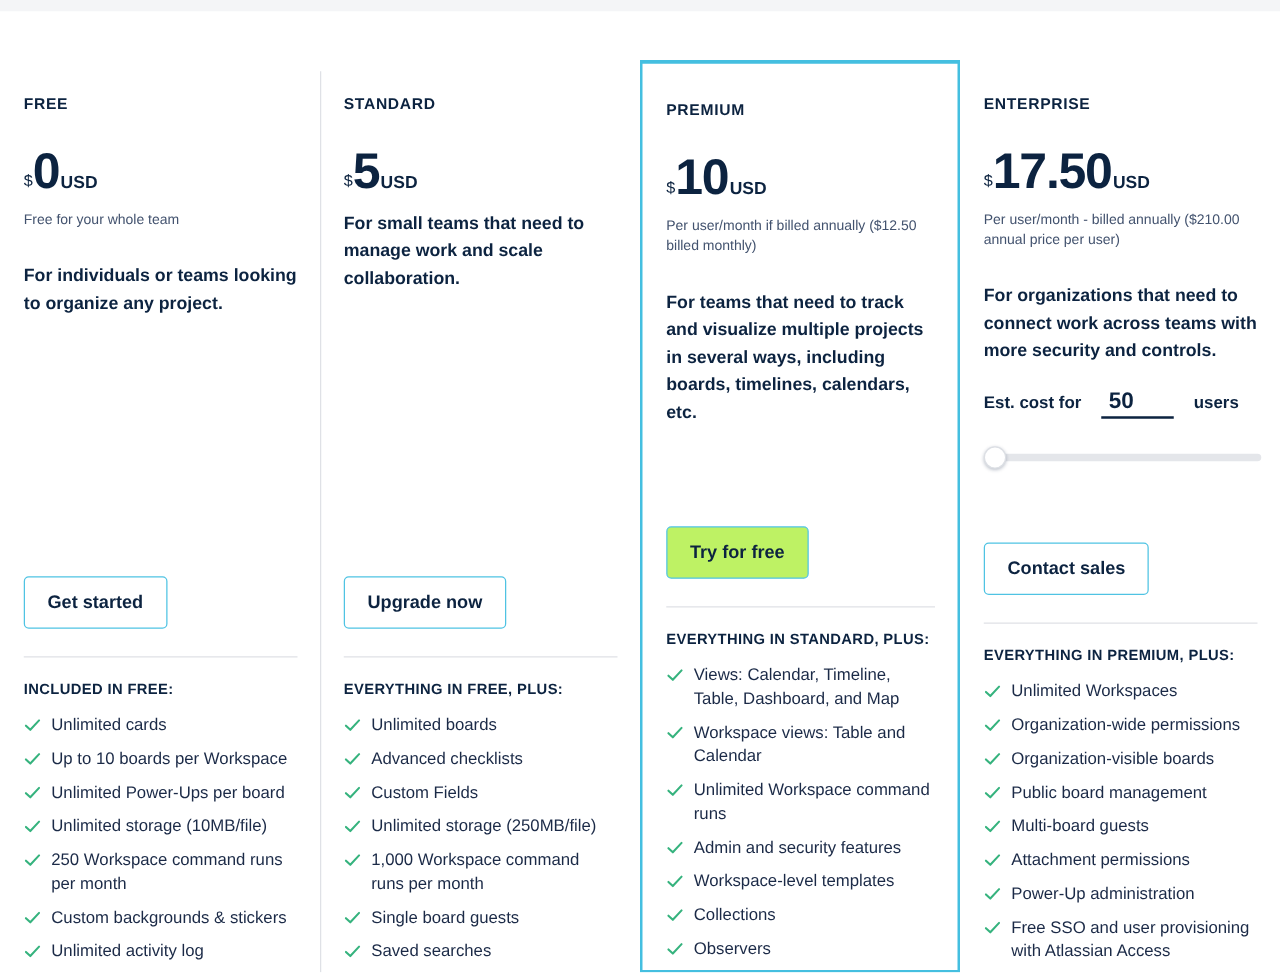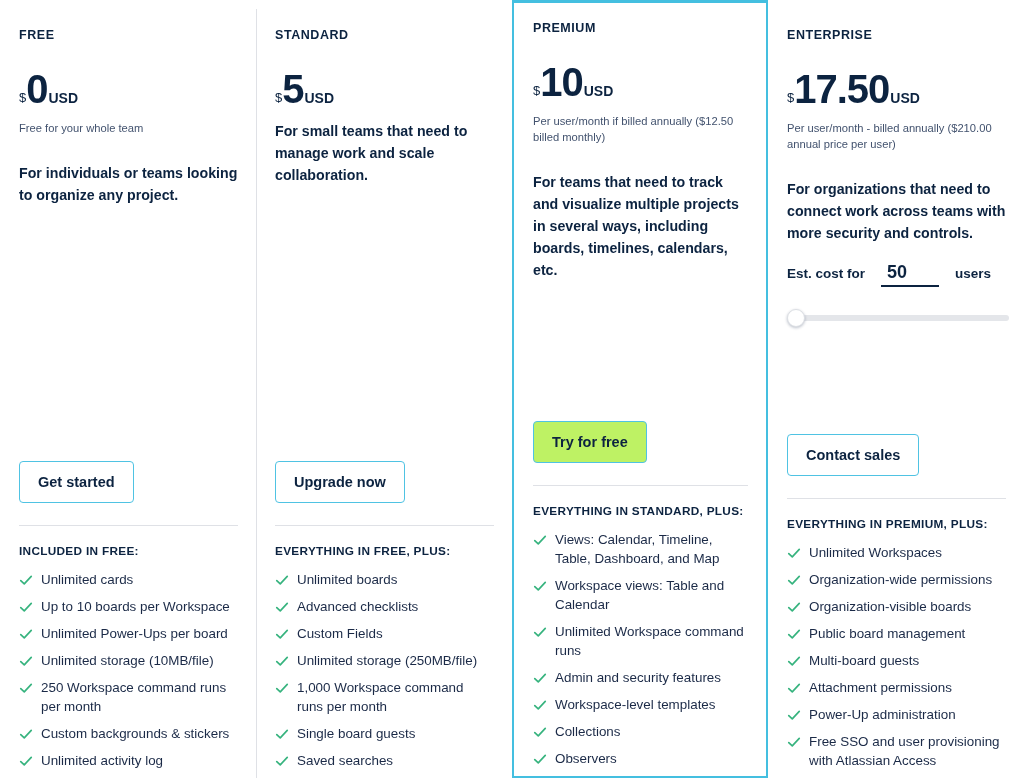--- a/index.html
+++ b/index.html
@@ -40,35 +40,36 @@
   }
 
   .plan {
     position: relative;
     width: 256px;
     flex: 0 0 256px;
     padding: 28px 18px 0 19px;
     background: #ffffff;
     display: flex;
     flex-direction: column;
+    margin-top: 48px;
   }
 
   
   .plan.sep-left::before {
     content: "";
     position: absolute;
     left: 0; top: 9px; bottom: 0;
     width: 1px;
     background: #dfe1e6;
   }
 
   .plan.highlight {
     border: 2px solid #44bfe0;
     border-top: 3px solid #44bfe0;
-    padding-top: 18px;
+    padding-top: 30px;
     z-index: 3;
     background: #ffffff;
   }
 
   .plan-name {
     font-size: 12.5px;
     font-weight: bold;
     letter-spacing: 0.55px;
     color: #0c2340;
     line-height: 1.2;

